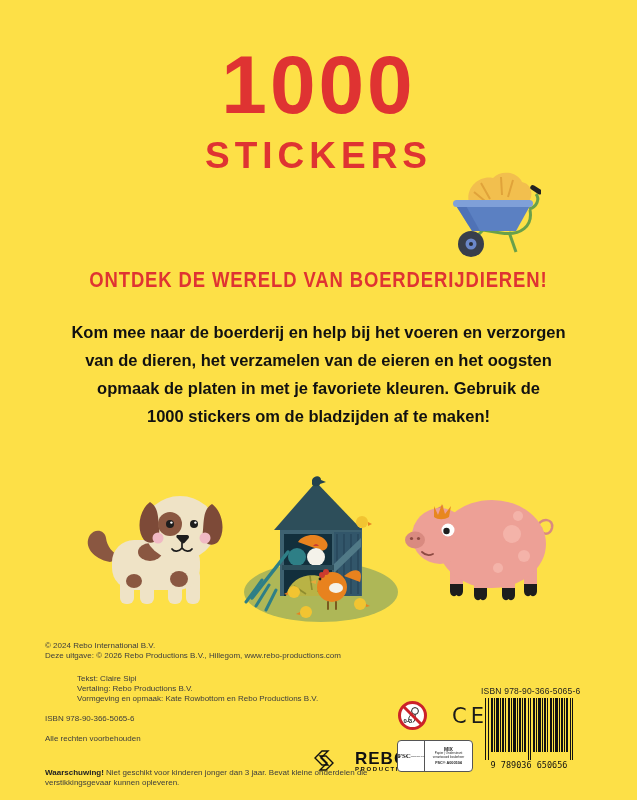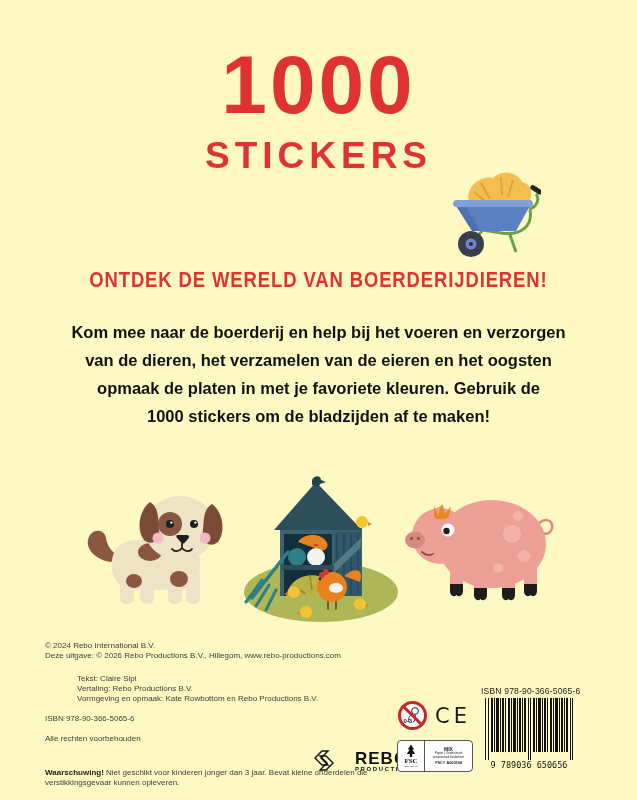--- a/index.html
+++ b/index.html
@@ -1,16 +1,16 @@
 <!DOCTYPE html>
 <html style="--red: #df3332; --green: #2f8e3e; --yellow: #f7d173;"><head>
 <meta charset="utf-8">
 <style>
   html,body{margin:0;padding:0;background:#fff;}
-  .page{position:relative;width:637px;height:800px;background:#fef9c3;overflow:hidden;
+  .page{position:relative;width:637px;height:800px;background:#fde047;overflow:hidden;
         font-family:"Liberation Sans",sans-serif;}
   
   .title-number{position:absolute;top:44px;left:0;width:100%;text-align:center;
     font-size:82px;font-weight:bold;letter-spacing:3px;line-height:1;color:var(--red);}
   .title-word{position:absolute;top:116px;left:0;width:100%;text-align:center;
     font-size:37px;font-weight:bold;letter-spacing:5px;line-height:1;color:var(--red);margin-top:21px;}
   .banner-wrap{position:absolute;top:166px;left:50%;transform:translateX(-50%);}
   .wheelbarrow{position:absolute;left:441px;top:168px;}
   
   .tagline{position:absolute;top:267px;left:0;width:100%;text-align:center;color:var(--red);
@@ -26,25 +26,25 @@
   .illo-pig{left:398px;top:18px;}
   
   .fineprint{position:absolute;left:45px;color:#3c3c3c;font-size:8px;line-height:10px;}
   .fp-a{top:641px;} .fp-b{top:674px;margin-left:32px;} .fp-c{top:714px;} .fp-d{top:734px;}
   .fp-e{top:768px;width:330px;}
   .fp-e b{color:#222;}
   
   .rebo{position:absolute;left:313px;top:749px;display:flex;align-items:center;gap:20px;}
   .rebo-name{font-size:17px;font-weight:bold;letter-spacing:1px;color:#111;line-height:15px;}
   .rebo-sub{font-size:6px;font-weight:bold;letter-spacing:1.6px;color:#111;}
-  .age-ce{position:absolute;left:397px;top:700px;display:flex;align-items:center;gap:7px;}
+  .age-ce{position:absolute;left:397px;top:700px;display:flex;align-items:center;gap:24px;}
   .ce{font-family:"DejaVu Sans",sans-serif;font-size:21px;letter-spacing:4px;color:#1a1a1a;}
   .fsc{position:absolute;left:397px;top:740px;width:76px;height:32px;border:1px solid #555;
     border-radius:4px;display:flex;align-items:stretch;background:#fff;box-sizing:border-box;}
-  .fsc-left{width:26px;border-right:1px solid #555;display:flex;flex-direction:column;
+  .fsc-left{width:26px;border-right:1px solid #555;display:flex;flex-direction:row;
     align-items:center;justify-content:center;}
   .fsc-abbr{font-family:"Liberation Serif",serif;font-weight:bold;font-size:7px;color:#111;line-height:7px;}
   .fsc-url{font-size:2.5px;color:#333;}
   .fsc-right{flex:1;display:flex;flex-direction:column;align-items:center;justify-content:center;
     text-align:center;color:#222;}
   .fsc-mix{font-size:5px;font-weight:bold;line-height:6px;}
   .fsc-line{font-size:3px;line-height:3.6px;}
   .fsc-code{font-size:3.8px;font-weight:bold;line-height:5px;margin-top:1px;}
   .barcode-block{position:absolute;left:481px;top:686px;width:96px;text-align:center;}
   .barcode-isbn{font-size:8.5px;color:#222;letter-spacing:.2px;margin-bottom:2px;white-space:nowrap;}

